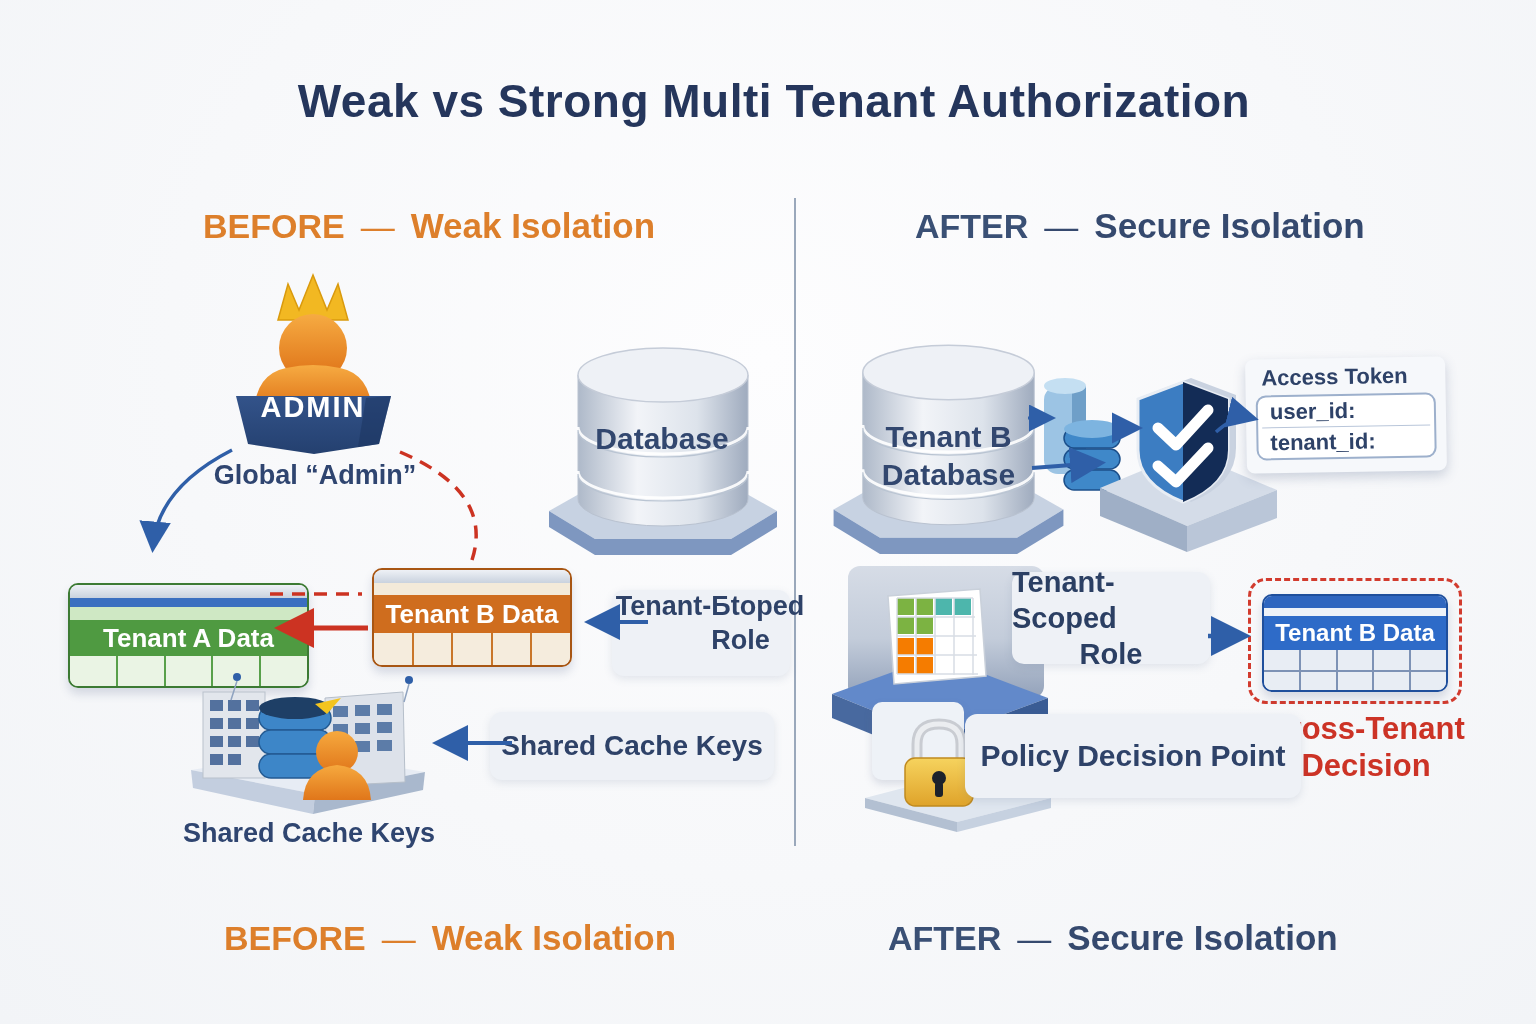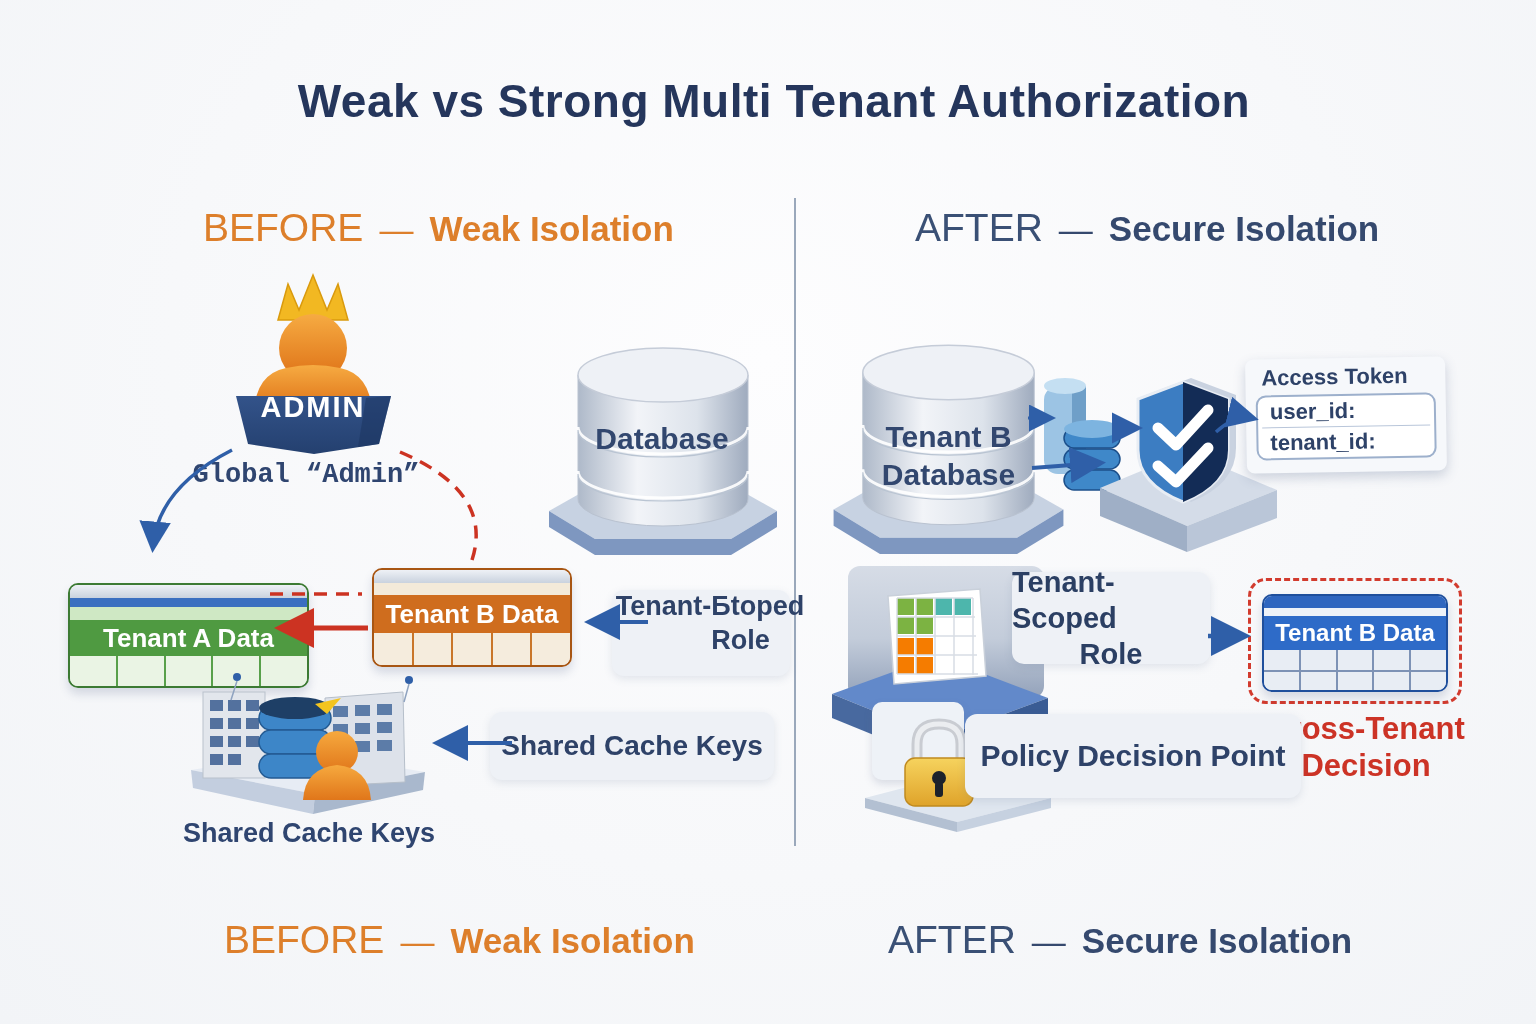--- a/index.html
+++ b/index.html
@@ -9,35 +9,35 @@
     background:radial-gradient(ellipse at 50% 35%, #fdfdfe 0%, #f7f8fa 55%, #f2f4f7 100%);
     font-family:"Liberation Sans", sans-serif; color:#2b3f63;
   }
   .abs{ position:absolute; }
   .title{
     left:12px; right:0; top:74px; text-align:center;
     font-size:46px; font-weight:700; color:#25365c; letter-spacing:.5px;
   }
   .divider{ left:794px; top:198px; width:2px; height:648px; background:#9aa8bb; }
   .heading{ display:flex; align-items:baseline; gap:16px; white-space:nowrap; }
-  .h-prefix{ font-size:39px; font-weight:400; }
+  .h-prefix{ font-size:34px; font-weight:700; }
   .h-dash{ font-size:34px; font-weight:400; }
   .h-suffix{ font-size:35px; font-weight:600; }
   .orange{ color:#dd7f2b; }
   .navy{ color:#3a5075; }
   .navy .h-suffix, .navy .h-dash { color:#35496e; }
 
   
   .admin-badge-label{
     left:242px; top:391px; width:142px; text-align:center;
     font-size:29px; font-weight:700; color:#ffffff; letter-spacing:2px;
   }
   .admin-caption{
-    left:186px; top:460px; width:240px; text-align:center;
-    font-size:27px; font-weight:600; color:#2f4570;font-family:Liberation Mono, monospace;
+    left:195px; top:460px; width:240px; text-align:center;
+    font-size:27px; font-weight:600; color:#2f4570;
   }
 
   
   .cyl-label{ text-align:center; font-size:30px; font-weight:600; color:#32476f; line-height:1.25; }
 
   
   .dtable{ border-radius:10px; overflow:hidden; box-shadow:0 6px 10px rgba(60,80,120,.18); }
   .dtable .gloss{ height:13px; background:linear-gradient(#eef1f6,#c9d2de); }
   .dtable .strip-blue{ height:9px; background:#3a6fc0; }
   .dtable .band{ display:flex; align-items:center; justify-content:center;

